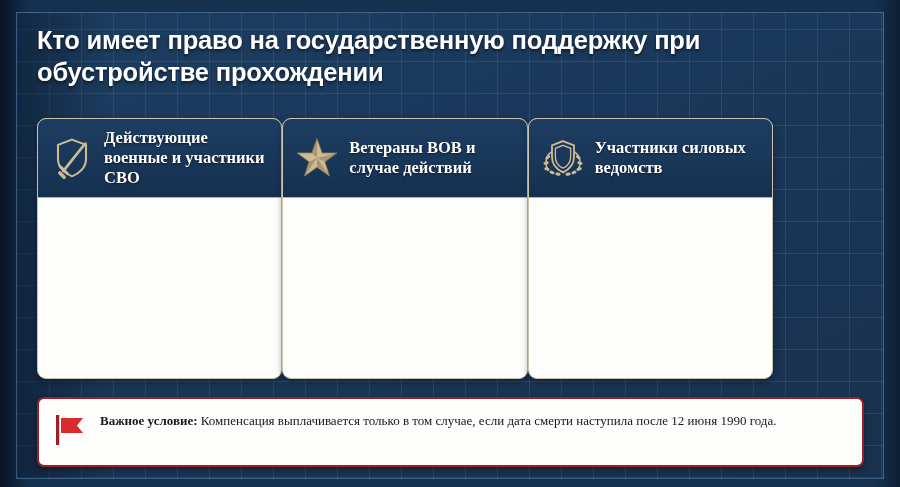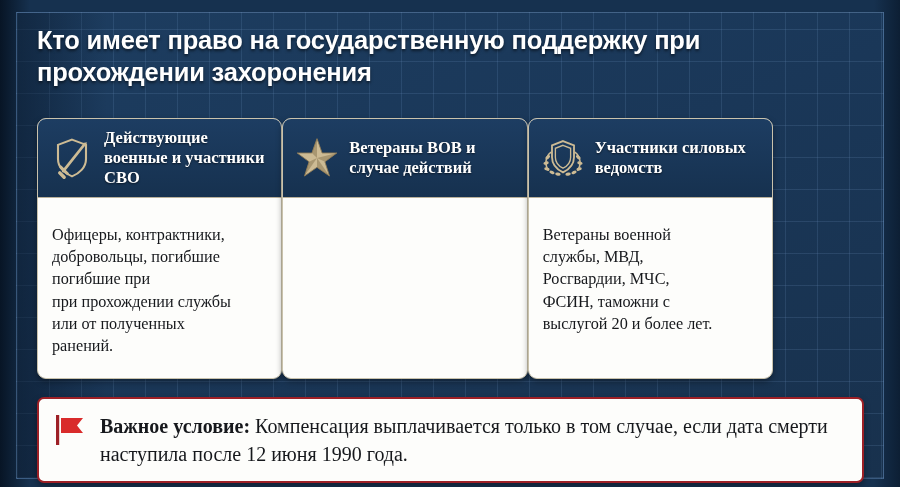--- a/index.html
+++ b/index.html
@@ -112,55 +112,49 @@
     box-shadow:0 3px 6px rgba(0,0,0,.35);
     box-sizing:border-box;
     display:flex;align-items:flex-start;
     padding:13px 16px 12px 14px;
     gap:13px;
   }
   .note-icon{flex:0 0 auto;width:34px;height:34px;margin-top:1px;}
   .note-text{
     color:#16181c;
     font-family:"Liberation Serif",serif;
-    font-size:20px;
+    font-size:13px;
     line-height:1.42;
   }
   .note-text b{font-weight:bold;}
 </style>
 </head>
 <body>
 
 <div class="stage">
   <div class="panel"></div>
 
-  <div class="title">Кто имеет право на государственную поддержку при прохождении захоронения</div>
+  <div class="title">Кто имеет право на государственную поддержку при обустройстве прохождении</div>
 
   <div class="cards">
 
     <div class="card">
       <div class="card-head">
         <span class="card-icon">
           <svg viewBox="0 0 48 50" width="42" height="44" aria-hidden="true">
             <path d="M24 4 L40 10 V26 C40 36 32 43 24 46 C16 43 8 36 8 26 V10 Z" fill="none" stroke="#cdbb94" stroke-width="2.4"></path>
             <line x1="14" y1="40" x2="37" y2="11" stroke="#cdbb94" stroke-width="3.2" stroke-linecap="round"></line>
             <path d="M35 8 L41 7 L40 13 Z" fill="#cdbb94"></path>
             <line x1="11" y1="35" x2="19" y2="43" stroke="#cdbb94" stroke-width="3" stroke-linecap="round"></line>
             <line x1="10" y1="42" x2="15" y2="47" stroke="#cdbb94" stroke-width="4" stroke-linecap="round"></line>
           </svg>
         </span>
         <span class="card-title">Действующие военные
 и участники СВО</span>
       </div>
-      <div class="card-body">Офицеры, контрактники,
-добровольцы, погибшие
-погибшие при
-при прохождении службы
-или от полученных
-ранений.</div>
     </div>
 
     <div class="card">
       <div class="card-head">
         <span class="card-icon">
           <svg viewBox="0 0 50 50" width="44" height="44" aria-hidden="true">
             <g stroke="#8d7a55" stroke-width="1">
               <polygon points="25,3 30.8,19.3 47.5,19.3 34,29.3 39.2,45.5 25,35.6 10.8,45.5 16,29.3 2.5,19.3 19.2,19.3" fill="#cdbb94"></polygon>
             </g>
             <g fill="#8d7a55" opacity=".55">
@@ -194,25 +188,20 @@
               <ellipse cx="46" cy="31" rx="3.2" ry="1.9" transform="rotate(15 46 31)"></ellipse>
               <ellipse cx="45" cy="38" rx="3.2" ry="1.9" transform="rotate(-10 45 38)"></ellipse>
               <ellipse cx="39" cy="42" rx="3.2" ry="1.9" transform="rotate(-25 39 42)"></ellipse>
               <ellipse cx="32" cy="44" rx="3.2" ry="1.9" transform="rotate(-8 32 44)"></ellipse>
             </g>
           </svg>
         </span>
         <span class="card-title">Участники
 силовых ведомств</span>
       </div>
-      <div class="card-body">Ветераны военной
-службы, МВД,
-Росгвардии, МЧС,
-ФСИН, таможни с
-выслугой 20 и более лет.</div>
     </div>
 
   </div>
 
   <div class="note">
     <span class="note-icon">
       <svg viewBox="0 0 34 34" width="34" height="34" aria-hidden="true">
         <rect x="3" y="2" width="3.2" height="30" fill="#9d2026"></rect>
         <path d="M8 5 H30 L24 12.5 L30 20 H8 Z" fill="#d92b2b"></path>
       </svg>

